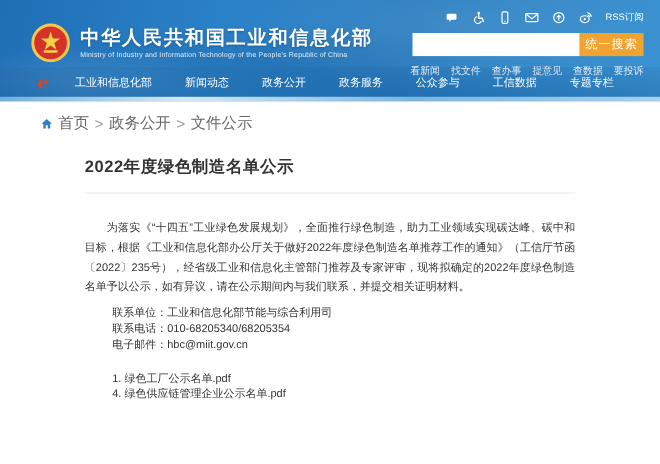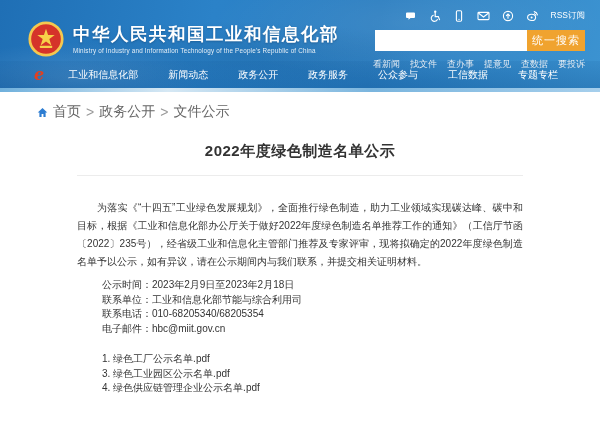--- a/index.html
+++ b/index.html
@@ -75,21 +75,21 @@
   
   .breadcrumb {
     display: flex; align-items: center; gap: 5px;
     padding: 11px 0 0 37px; font-size: 14px; color: #666;
   }
   .breadcrumb .crumb { cursor: pointer; }
   .breadcrumb .sep { color: #999; }
   
   .main { width: 446px; margin: 0 auto; }
   .article-title {
-    margin-top: 21px; text-align: center;
+    margin-top: 21px; 
     font-size: 15px; font-weight: bold; color: #333; letter-spacing: 0.5px;
   }
   .title-rule { border: none; border-top: 1px solid #ececec; margin: 14px 0 0; }
   .para {
     margin-top: 23px; font-size: 10px; line-height: 18px;
     text-align: justify; text-indent: 2em; color: #333;
   }
   .info-block { margin: 7px 0 0 25px; }
   .info-block div { font-size: 10px; line-height: 14.5px; }
   .attach-block { margin: 16px 0 0 25px; }
@@ -193,24 +193,22 @@
   <span class="sep">&gt;</span>
   <span class="crumb">文件公示</span>
 </div>
 
 <div class="main">
   <h1 class="article-title">2022年度绿色制造名单公示</h1>
   <hr class="title-rule">
   <p class="para">为落实《“十四五”工业绿色发展规划》，全面推行绿色制造，助力工业领域实现碳达峰、碳中和目标，根据《工业和信息化部办公厅关于做好2022年度绿色制造名单推荐工作的通知》（工信厅节函〔2022〕235号），经省级工业和信息化主管部门推荐及专家评审，现将拟确定的2022年度绿色制造名单予以公示，如有异议，请在公示期间内与我们联系，并提交相关证明材料。</p>
 
   <div class="info-block">
-    <div>公示时间：2023年2月9日至2023年2月18日</div>
     <div>联系单位：工业和信息化部节能与综合利用司</div>
     <div>联系电话：010-68205340/68205354</div>
     <div>电子邮件：hbc@miit.gov.cn</div>
   </div>
 
   <div class="attach-block">
     <div class="attach-item">1. 绿色工厂公示名单.pdf</div>
-    <div class="attach-item">3. 绿色工业园区公示名单.pdf</div>
     <div class="attach-item">4. 绿色供应链管理企业公示名单.pdf</div>
   </div>
 </div>
 
 </body></html>

